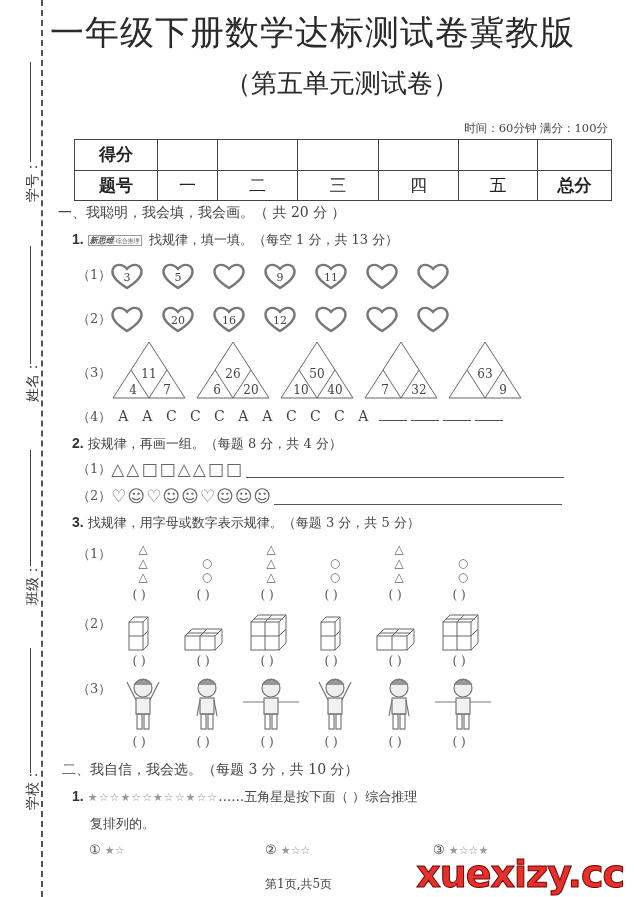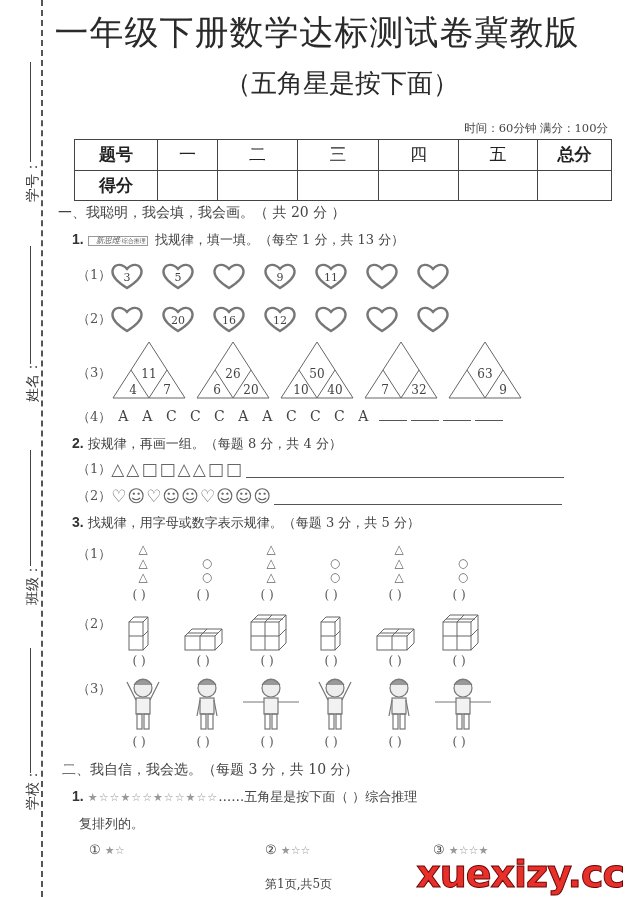--- a/index.html
+++ b/index.html
@@ -1,28 +1,28 @@
 <!DOCTYPE html>
 <html><head>
 <meta charset="utf-8">
 <style>
   html,body{margin:0;padding:0;background:#fff;}
   body{width:634px;height:897px;position:relative;overflow:hidden;
        font-family:"DejaVu Serif","Liberation Serif",serif;color:#333;}
   .abs{position:absolute;}
-  .title{left:0;width:634px;top:10px;text-align:center;font-size:34px;letter-spacing:1px;color:#2a2a2a;box-sizing:border-box;}
+  .title{left:0;width:634px;top:10px;font-size:34px;letter-spacing:1px;color:#2a2a2a;padding-left:50px;box-sizing:border-box;}
   .subtitle{left:0;width:634px;top:66px;text-align:center;font-size:26px;color:#2a2a2a;padding-left:50px;box-sizing:border-box;}
   .timeinfo{right:26px;top:121px;font-size:11.5px;color:#444;}
   table.score{position:absolute;left:74px;top:139px;width:537px;height:62px;border-collapse:collapse;table-layout:fixed;}
   table.score td{border:1px solid #444;text-align:center;font-family:"DejaVu Sans","Liberation Sans",sans-serif;font-weight:bold;font-size:17px;color:#222;padding:0;}
   .sec{font-size:14px;color:#444;}
   .q{font-size:13px;color:#444;}
   .qnum{font-family:"Liberation Sans","DejaVu Sans",sans-serif;font-weight:bold;font-size:14px;color:#333;}
   .badge{display:inline-block;font-size:6px;border:1px solid #999;padding:0 1px;color:#555;vertical-align:middle;margin-right:3px;line-height:8px;}
-  .badge i{font-weight:normal;font-style:italic;font-size:8px;padding-left:6px;}
+  .badge i{font-weight:bold;font-style:italic;font-size:8px;}
   .lbl{font-size:13px;color:#555;}
   .heart{width:34px;height:28px;}
   .heart text{font-family:"DejaVu Serif",serif;font-size:11px;fill:#444;}
   .tri text{font-family:"DejaVu Serif",serif;font-size:12px;fill:#444;}
   .seq{font-size:14px;color:#444;letter-spacing:0;}
   .paren{font-size:12px;color:#555;width:50px;text-align:center;}
   .dashline{left:41px;top:0;height:897px;border-left:2px dashed #555;}
   .sidelbl{font-family:"DejaVu Sans",sans-serif;font-size:14px;color:#333;transform:rotate(-90deg);transform-origin:center;white-space:nowrap;}
   .sideline{left:30px;width:0;border-left:1px solid #444;}
   .blank{display:inline-block;width:28px;border-bottom:1px solid #555;margin-left:4px;height:10px;}
@@ -36,52 +36,52 @@
 <div class="abs sideline" style="top:62px;height:100px;"></div>
 <div class="abs sidelbl" style="left:12px;top:172px;">学号：</div>
 <div class="abs sideline" style="top:246px;height:118px;"></div>
 <div class="abs sidelbl" style="left:12px;top:372px;">姓名：</div>
 <div class="abs sideline" style="top:450px;height:116px;"></div>
 <div class="abs sidelbl" style="left:12px;top:575px;">班级：</div>
 <div class="abs sideline" style="top:648px;height:125px;"></div>
 <div class="abs sidelbl" style="left:12px;top:780px;">学校：</div>
 
 <div class="abs title">一年级下册数学达标测试卷冀教版</div>
-<div class="abs subtitle">（五角星是按下面）</div>
+<div class="abs subtitle">（第五单元测试卷）</div>
 <div class="abs timeinfo">时间：60分钟  满分：100分</div>
 
 <table class="score">
   <colgroup>
     <col style="width:83px">
       <col style="width:60px">
       <col style="width:80px">
       <col style="width:81px">
       <col style="width:80px">
       <col style="width:79px">
       <col style="width:74px">
   </colgroup>
   <tbody>
       <tr>
+    <td>得分</td>
+    <td></td>
+    <td></td>
+    <td></td>
+    <td></td>
+    <td></td>
+    <td></td>
+  </tr>
+  <tr>
     <td>题号</td>
     <td style="font-weight:normal">一</td>
     <td style="font-weight:normal">二</td>
     <td style="font-weight:normal">三</td>
     <td style="font-weight:normal">四</td>
     <td style="font-weight:normal">五</td>
     <td>总分</td>
   </tr>
-  <tr>
-    <td>得分</td>
-    <td></td>
-    <td></td>
-    <td></td>
-    <td></td>
-    <td></td>
-    <td></td>
-  </tr>
 </tbody>
   </table>
 
 <div class="abs sec" style="left:58px;top:204px;">一、我聪明，我会填，我会画。（ 共 20 分 ）</div>
 
 <div class="abs q" style="left:72px;top:231px;">
   <span class="qnum">1.</span>
   <span class="badge"><i>新思维</i>·<span>综合推理</span></span>
   <span>找规律，填一填。（每空 1 分，共 13 分）</span>
 </div>
@@ -367,21 +367,21 @@
   <div class="paren" style="width:64px">(        )</div>
   <div class="paren" style="width:64px">(        )</div>
   <div class="paren" style="width:64px">(        )</div>
 </div>
 
 <div class="abs sec" style="left:62px;top:761px;">二、我自信，我会选。（每题 3 分，共 10 分）</div>
 <div class="abs q" style="left:72px;top:788px;white-space:nowrap;">
   <span class="qnum">1.</span>
   <span style="font-family:'DejaVu Sans',sans-serif;font-size:11px;color:#999;letter-spacing:1px;">★☆☆★☆☆★☆☆★☆☆</span><span>……五角星是按下面（        ）综合推理</span>
 </div>
-<div class="abs q" style="left:79px;top:815px;">复排列的。</div>
+<div class="abs q" style="left:90px;top:815px;">复排列的。</div>
 
 <div class="abs q" style="left:89px;top:842px;">
   <span>①</span>
   <span style="font-family:'DejaVu Sans',sans-serif;font-size:11px;color:#999;">★☆</span>
 </div>
 <div class="abs q" style="left:265px;top:842px;">
   <span>②</span>
   <span style="font-family:'DejaVu Sans',sans-serif;font-size:11px;color:#999;">★☆☆</span>
 </div>
 <div class="abs q" style="left:433px;top:842px;">

